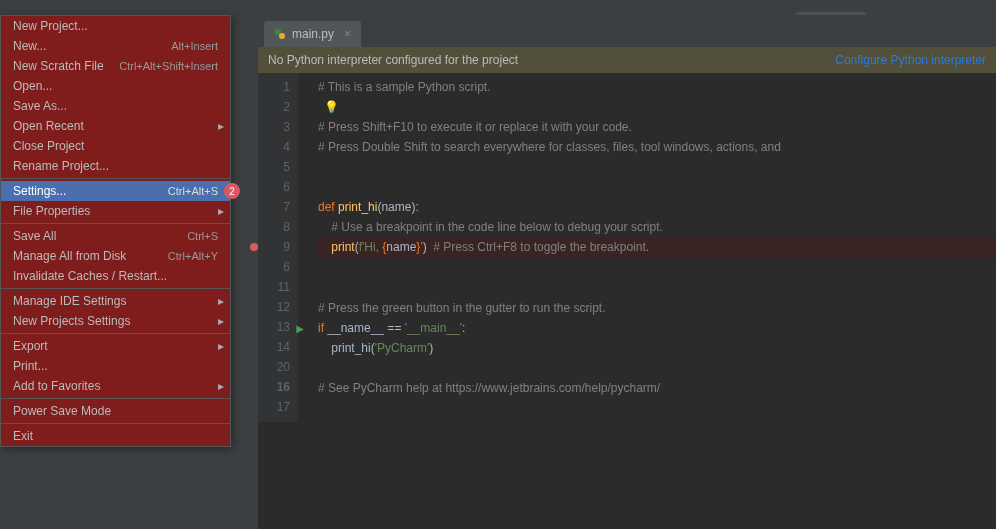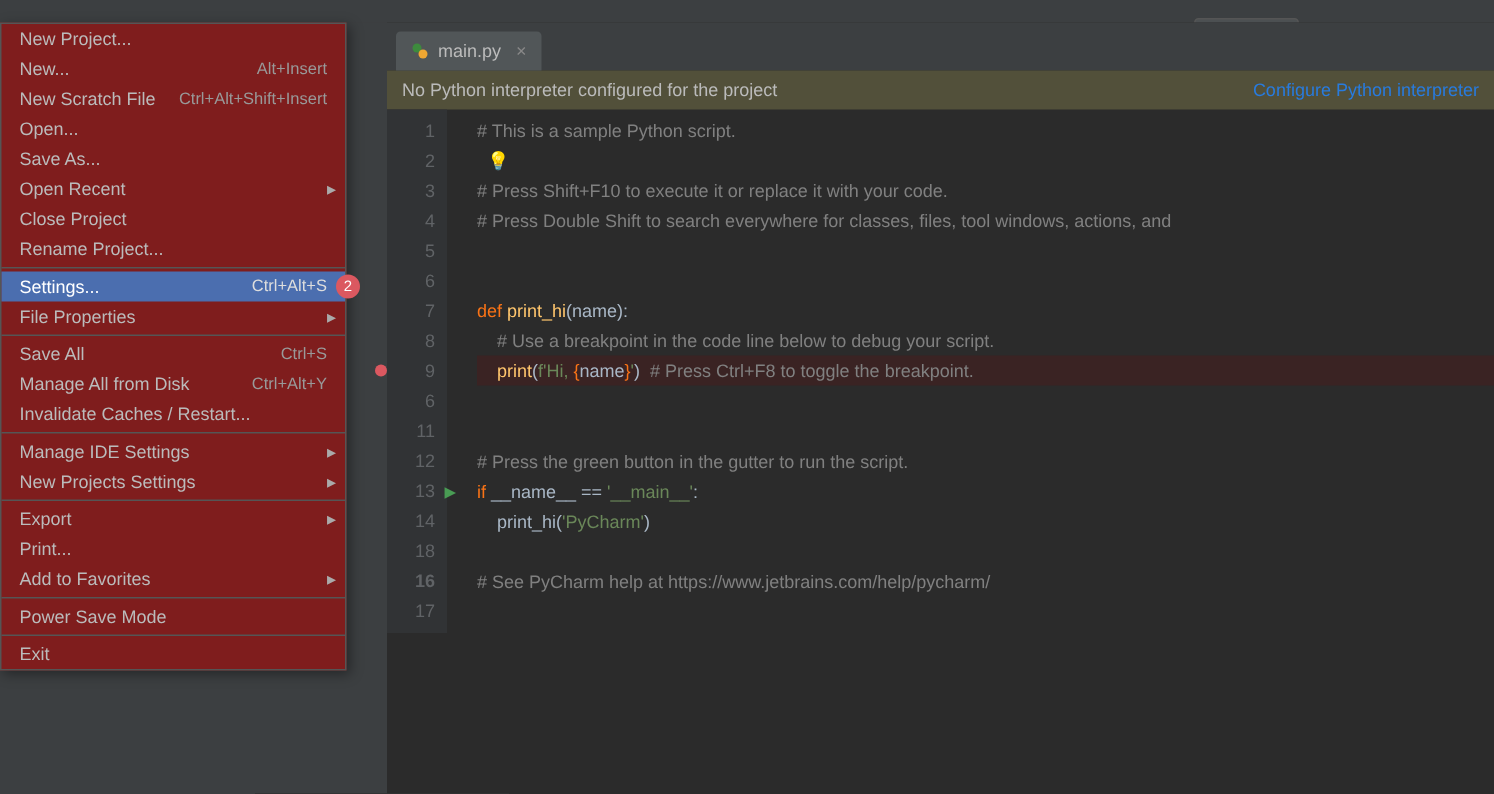--- a/index.html
+++ b/index.html
@@ -159,19 +159,19 @@
         <div style="position: relative;">5</div>
         <div style="position: relative;">6</div>
         <div style="position: relative;">7</div>
         <div style="position: relative;">8</div>
         <div class="bp" style="position: relative;">9</div>
         <div style="position: relative;">6</div>
         <div style="position: relative;">11</div>
         <div style="position: relative;">12</div>
         <div class="run-line" style="position: relative;">13</div>
         <div style="position: relative;">14</div>
-        <div style="position: relative;">18</div>
+        <div style="position: relative;">20</div>
         <div style="position: relative; font-weight: bold;">16</div>
         <div style="position: relative;">17</div>
       </div>
     <div class="code-lines" id="code-lines"><div><span class="c"># This is a sample Python script.</span></div><div>  <span class="bulb">💡</span></div><div><span class="c"># Press Shift+F10 to execute it or replace it with your code.</span></div><div><span class="c"># Press Double Shift to search everywhere for classes, files, tool windows, actions, and</span></div><div>&nbsp;</div><div>&nbsp;</div><div><span class="k">def</span> <span class="fn">print_hi</span>(name):</div><div>    <span class="c"># Use a breakpoint in the code line below to debug your script.</span></div><div class="hl">    <span class="fn">print</span>(<span class="s">f'Hi, </span><span class="k">{</span>name<span class="k">}</span><span class="s">'</span>)  <span class="c"># Press Ctrl+F8 to toggle the breakpoint.</span></div><div>&nbsp;</div><div>&nbsp;</div><div><span class="c"># Press the green button in the gutter to run the script.</span></div><div><span class="k">if</span> __name__ == <span class="s">'__main__'</span>:</div><div>    print_hi(<span class="s">'PyCharm'</span>)</div><div>&nbsp;</div><div><span class="c"># See PyCharm help at <a>https://www.jetbrains.com/help/pycharm/</a></span></div><div>&nbsp;</div></div>
   </div>
 </div>
 
 </body></html>

